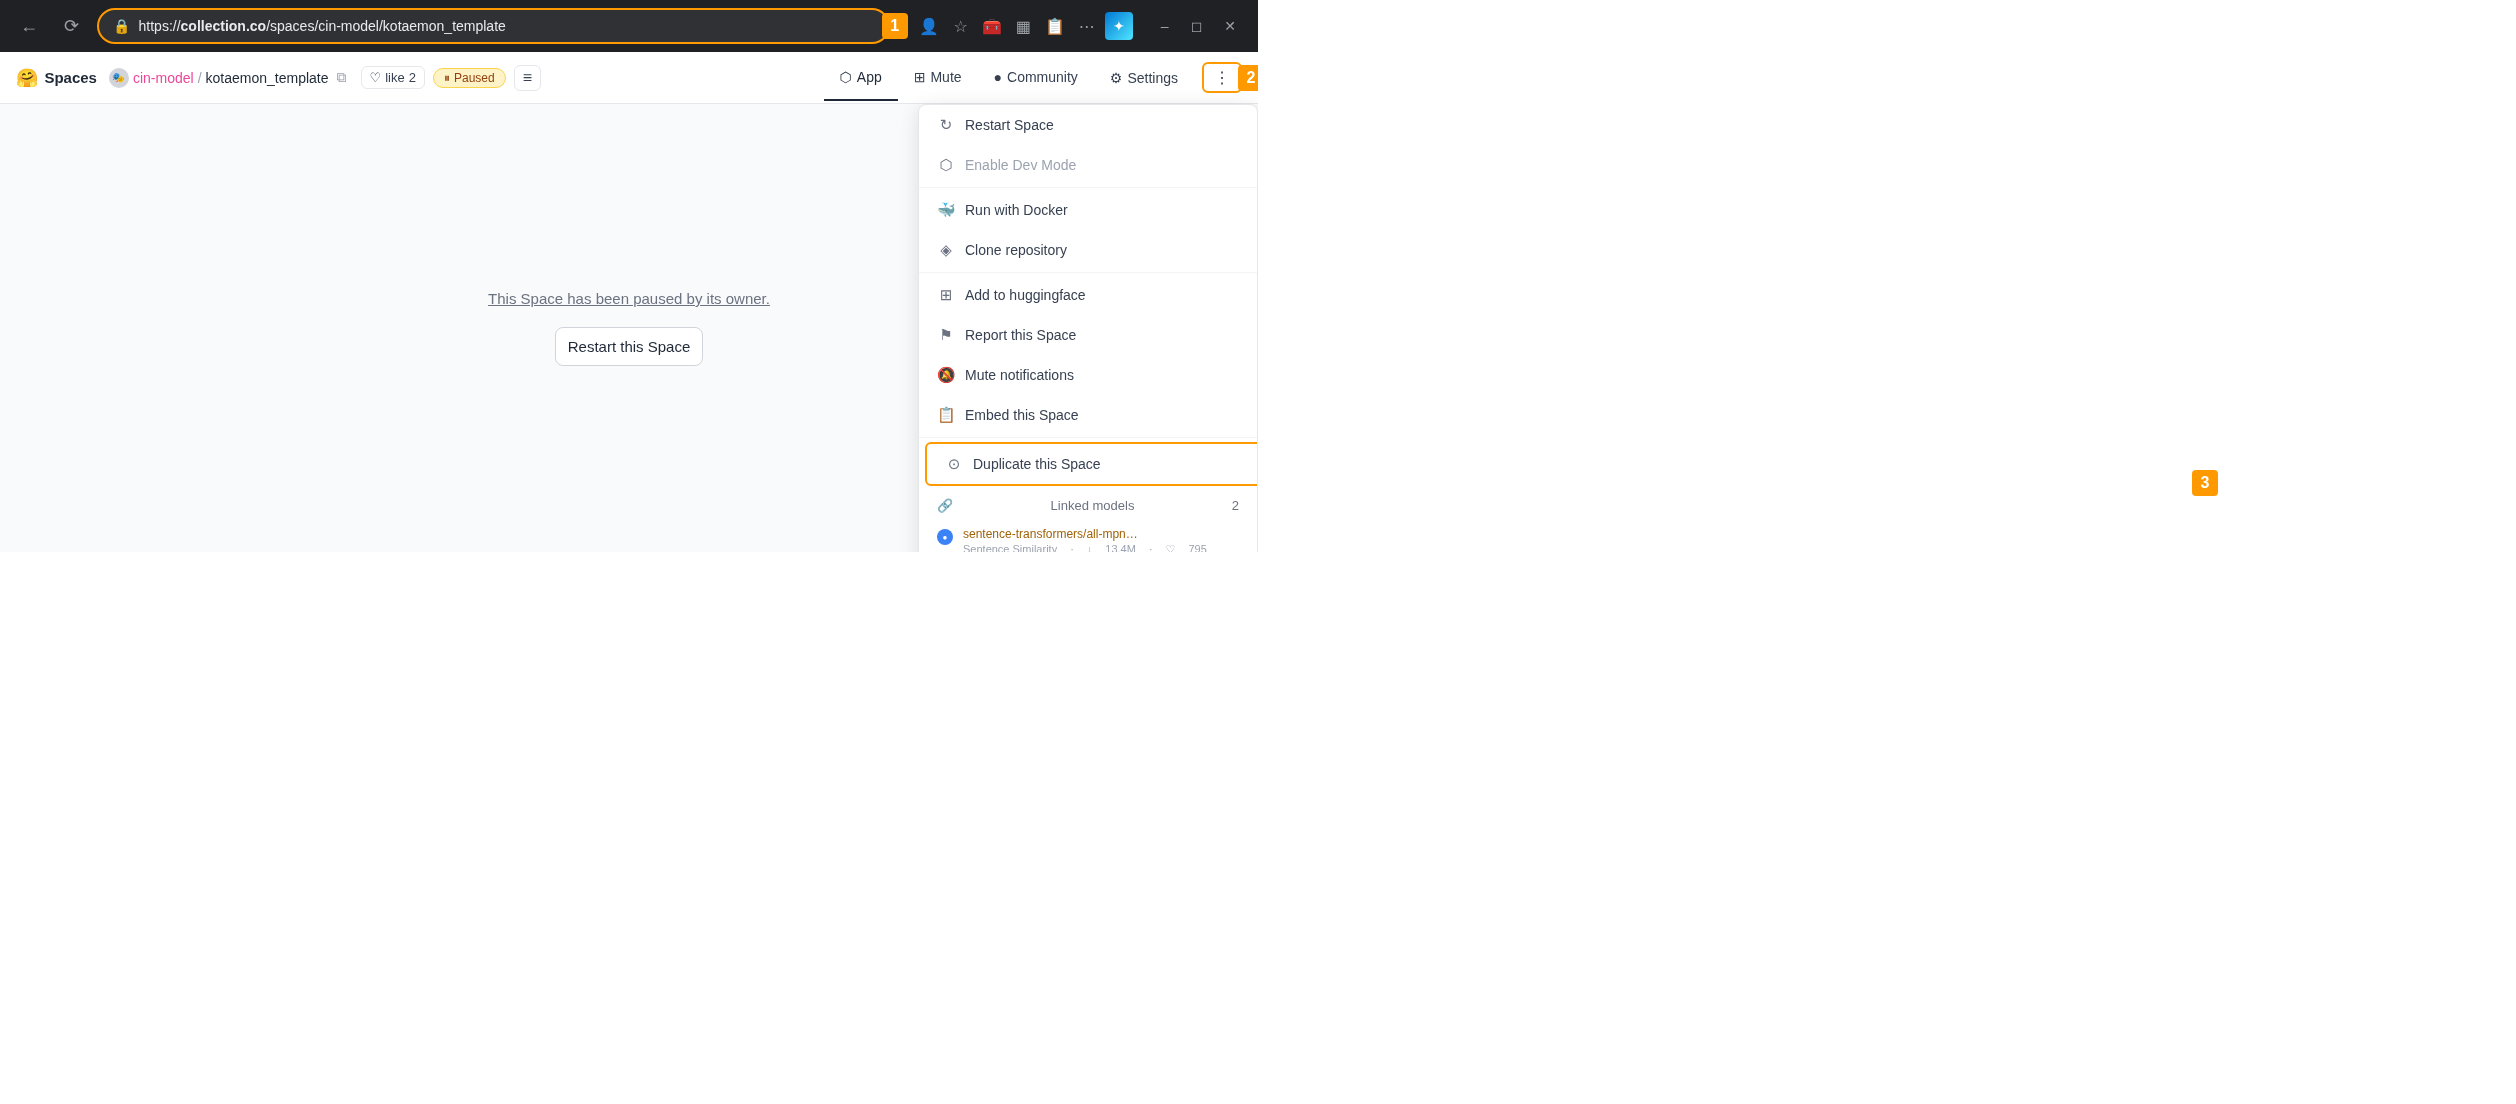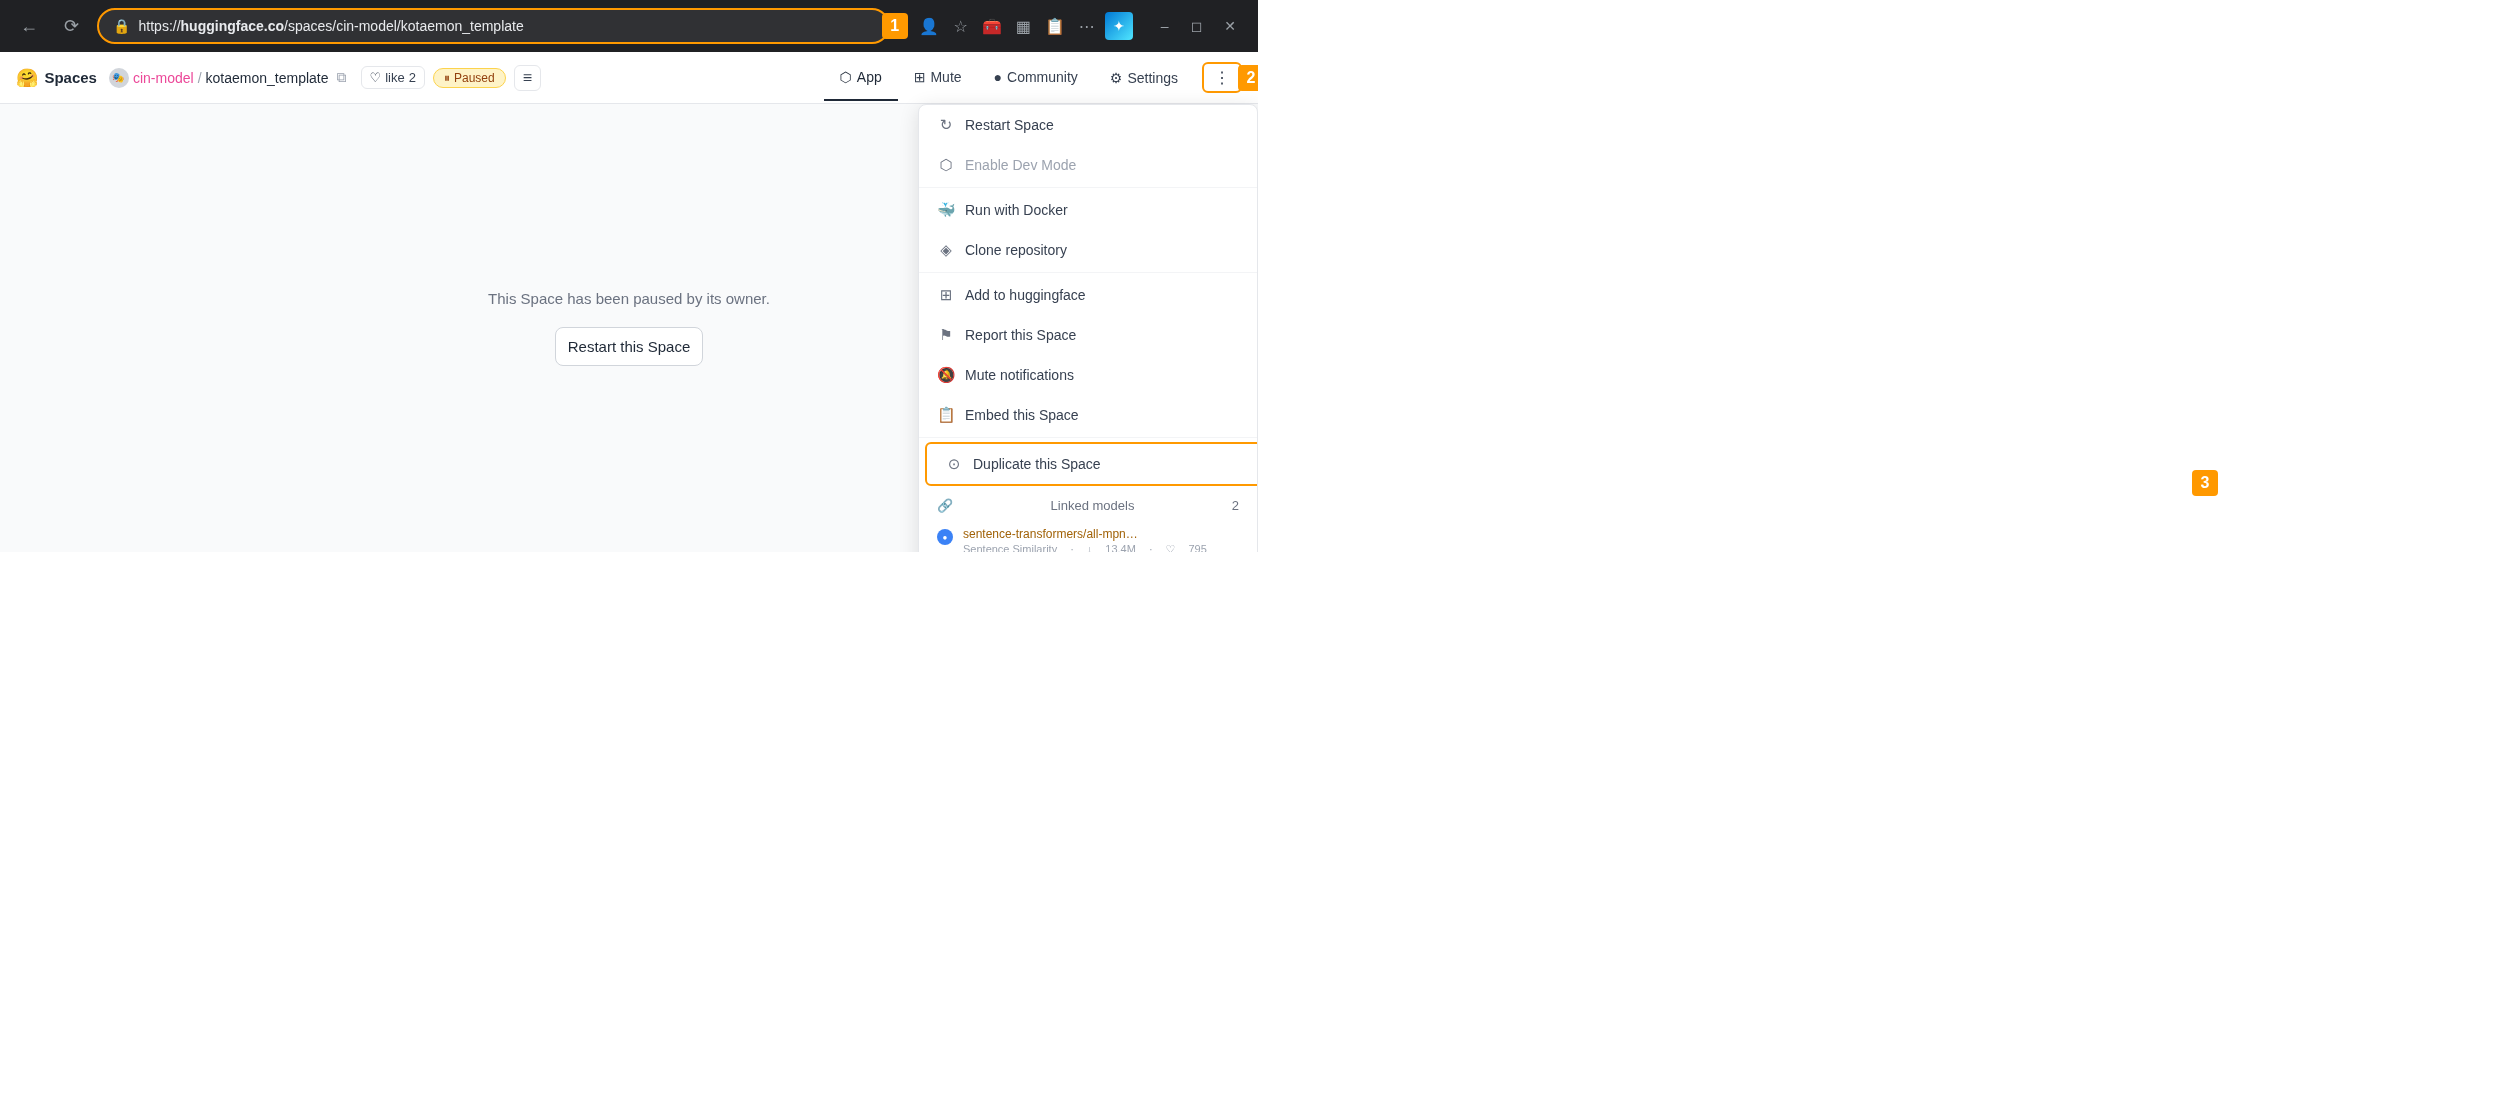--- a/index.html
+++ b/index.html
@@ -208,20 +208,21 @@
       display: flex;
       flex-direction: column;
       align-items: center;
       justify-content: center;
       background: #f9fafb;
       gap: 20px;
     }
     .paused-text {
       color: #6b7280;
       font-size: 15px;
+      text-decoration: underline;
     }
     .restart-btn {
       border: 1px solid #d1d5db;
       background: #fff;
       border-radius: 8px;
       padding: 10px 12px;
       font-size: 15px;
       color: #1f2937;
       cursor: pointer;
     }
@@ -298,21 +299,21 @@
 <body>
 
 <div class="browser-chrome">
   <button class="nav-btn">←</button>
   <button class="nav-btn">⟳</button>
 
   <div class="address-bar-wrapper">
     <div class="address-bar">
       <span class="lock-icon">🔒</span>
       <span>
-        <span>https://</span><strong>huggingface.co</strong><span>/spaces/cin-model/kotaemon_template</span>
+        <span>https://</span><strong>collection.co</strong><span>/spaces/cin-model/kotaemon_template</span>
       </span>
     </div>
     <div class="badge-1">1</div>
   </div>
 
   <div class="browser-actions">
     <button class="browser-action-btn">👤</button>
     <button class="browser-action-btn">☆</button>
     <button class="browser-action-btn">🧰</button>
     <button class="browser-action-btn">▦</button>

